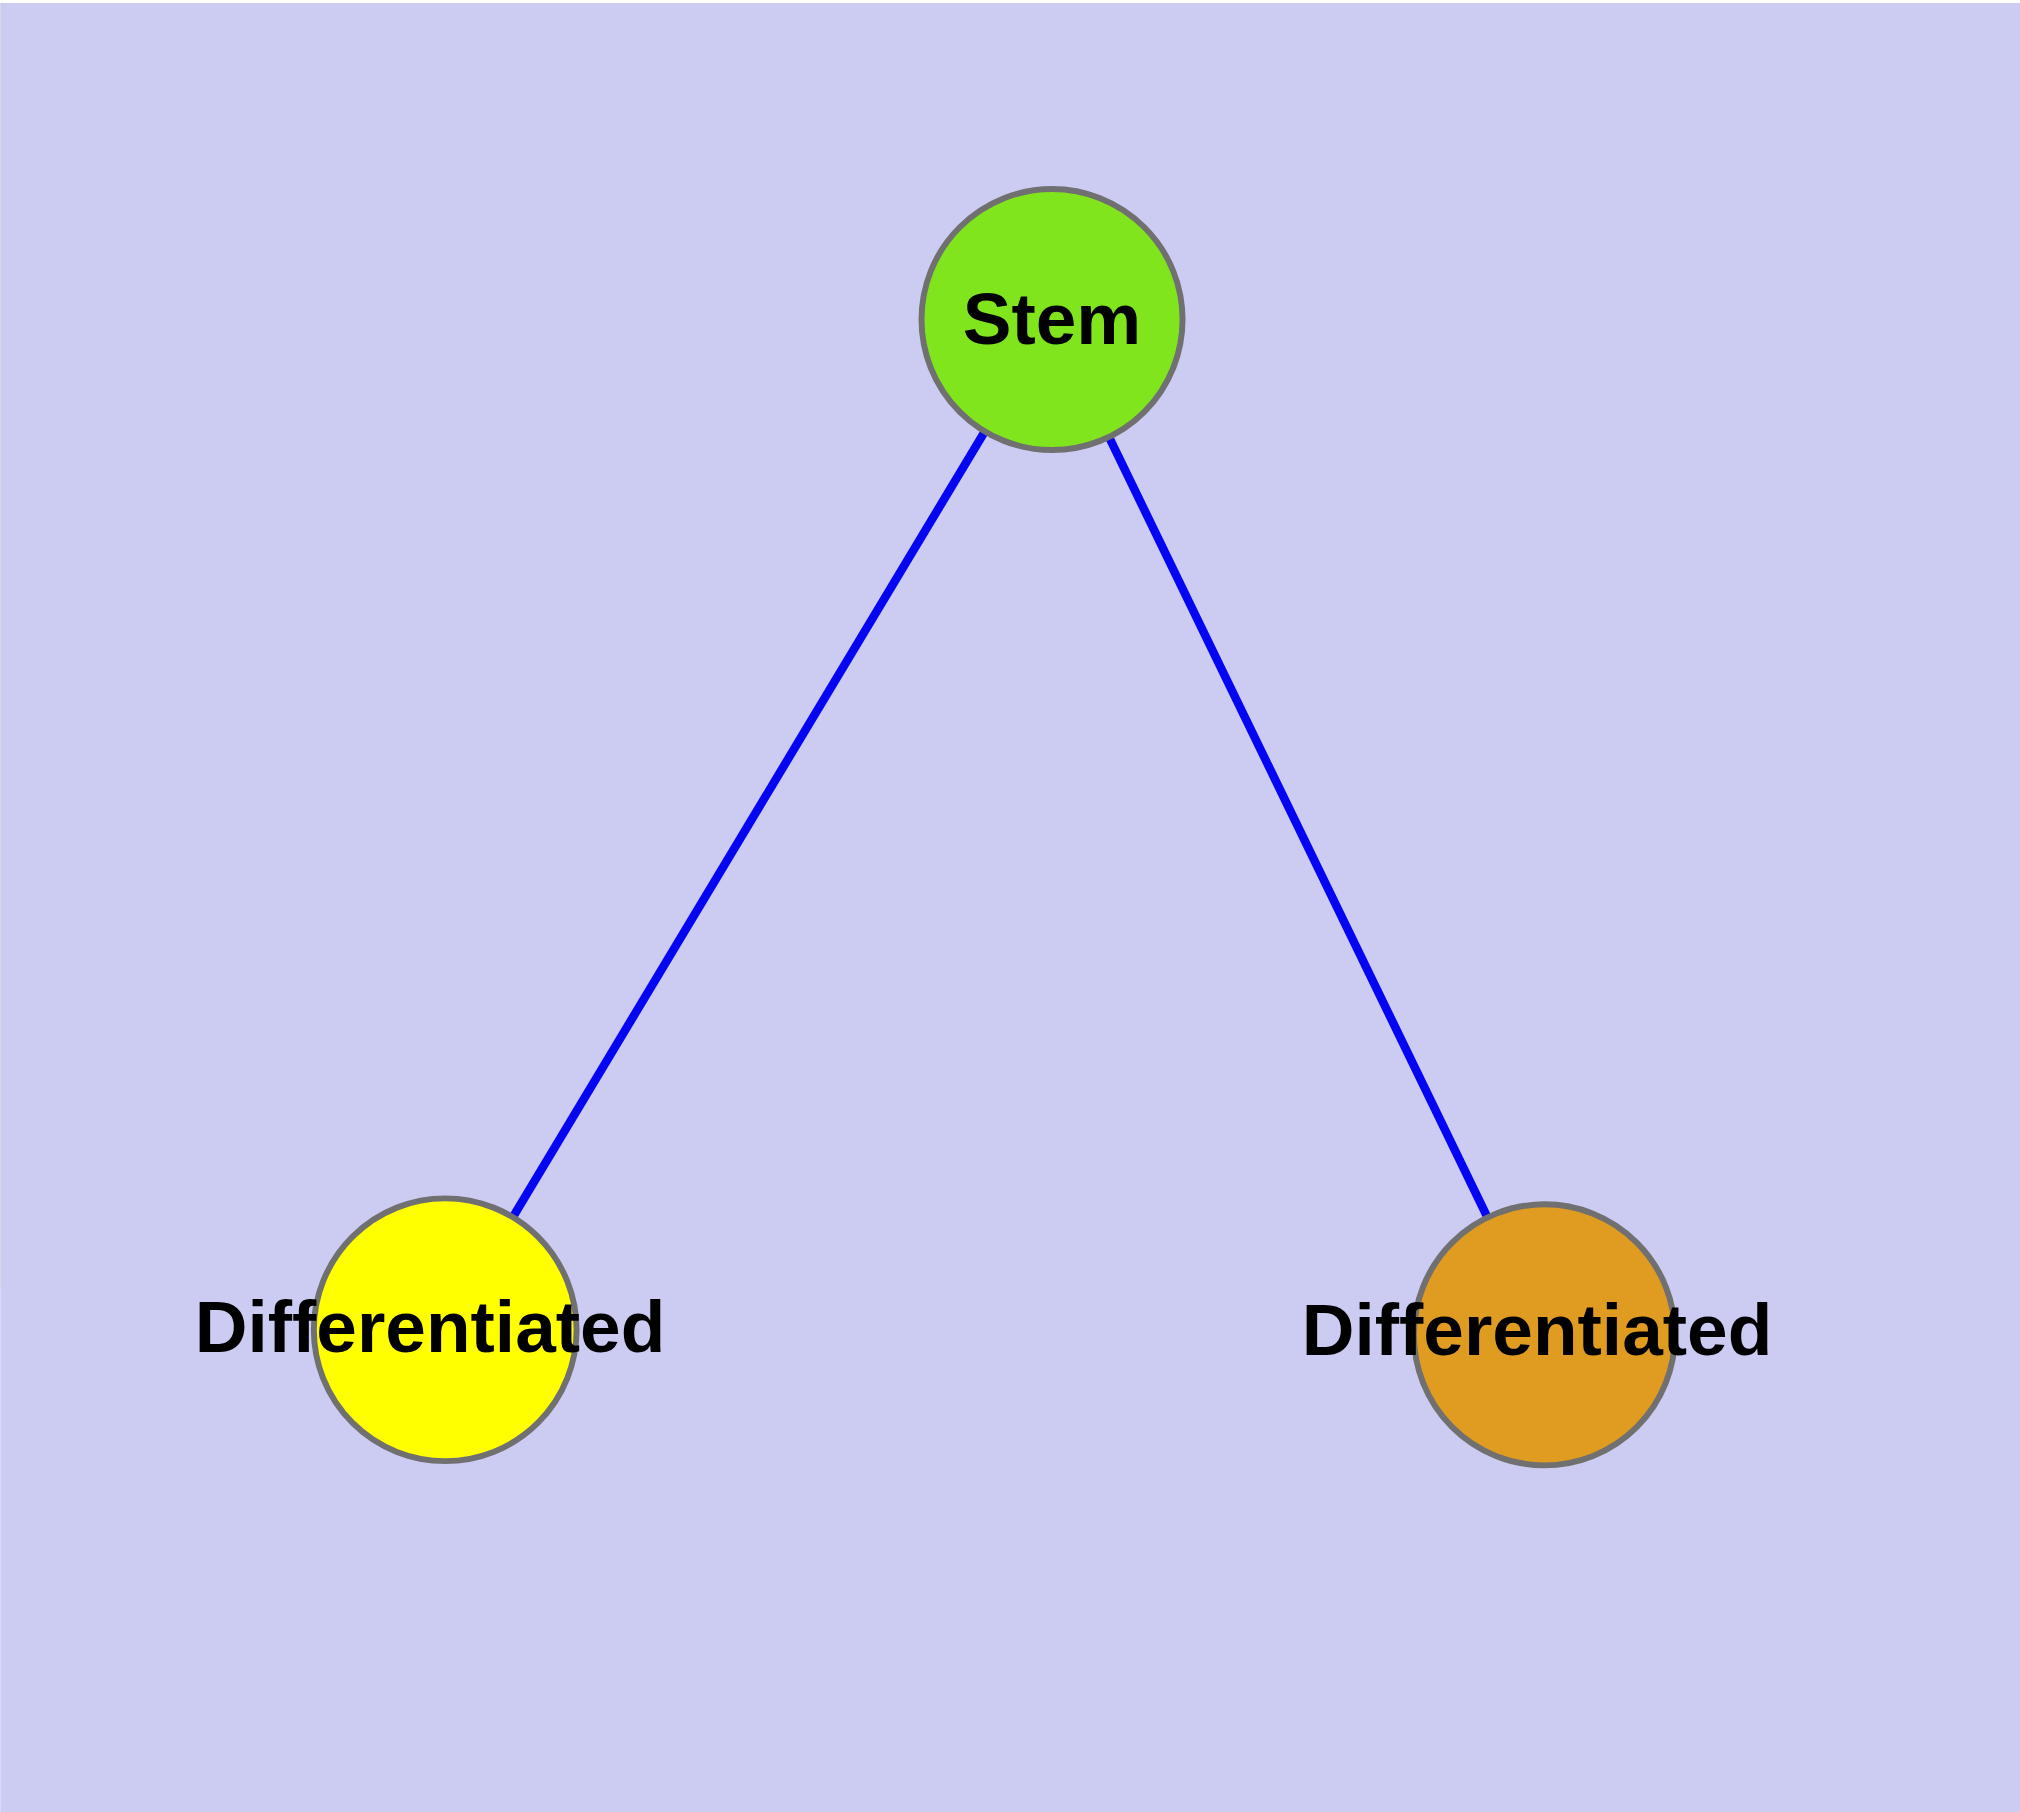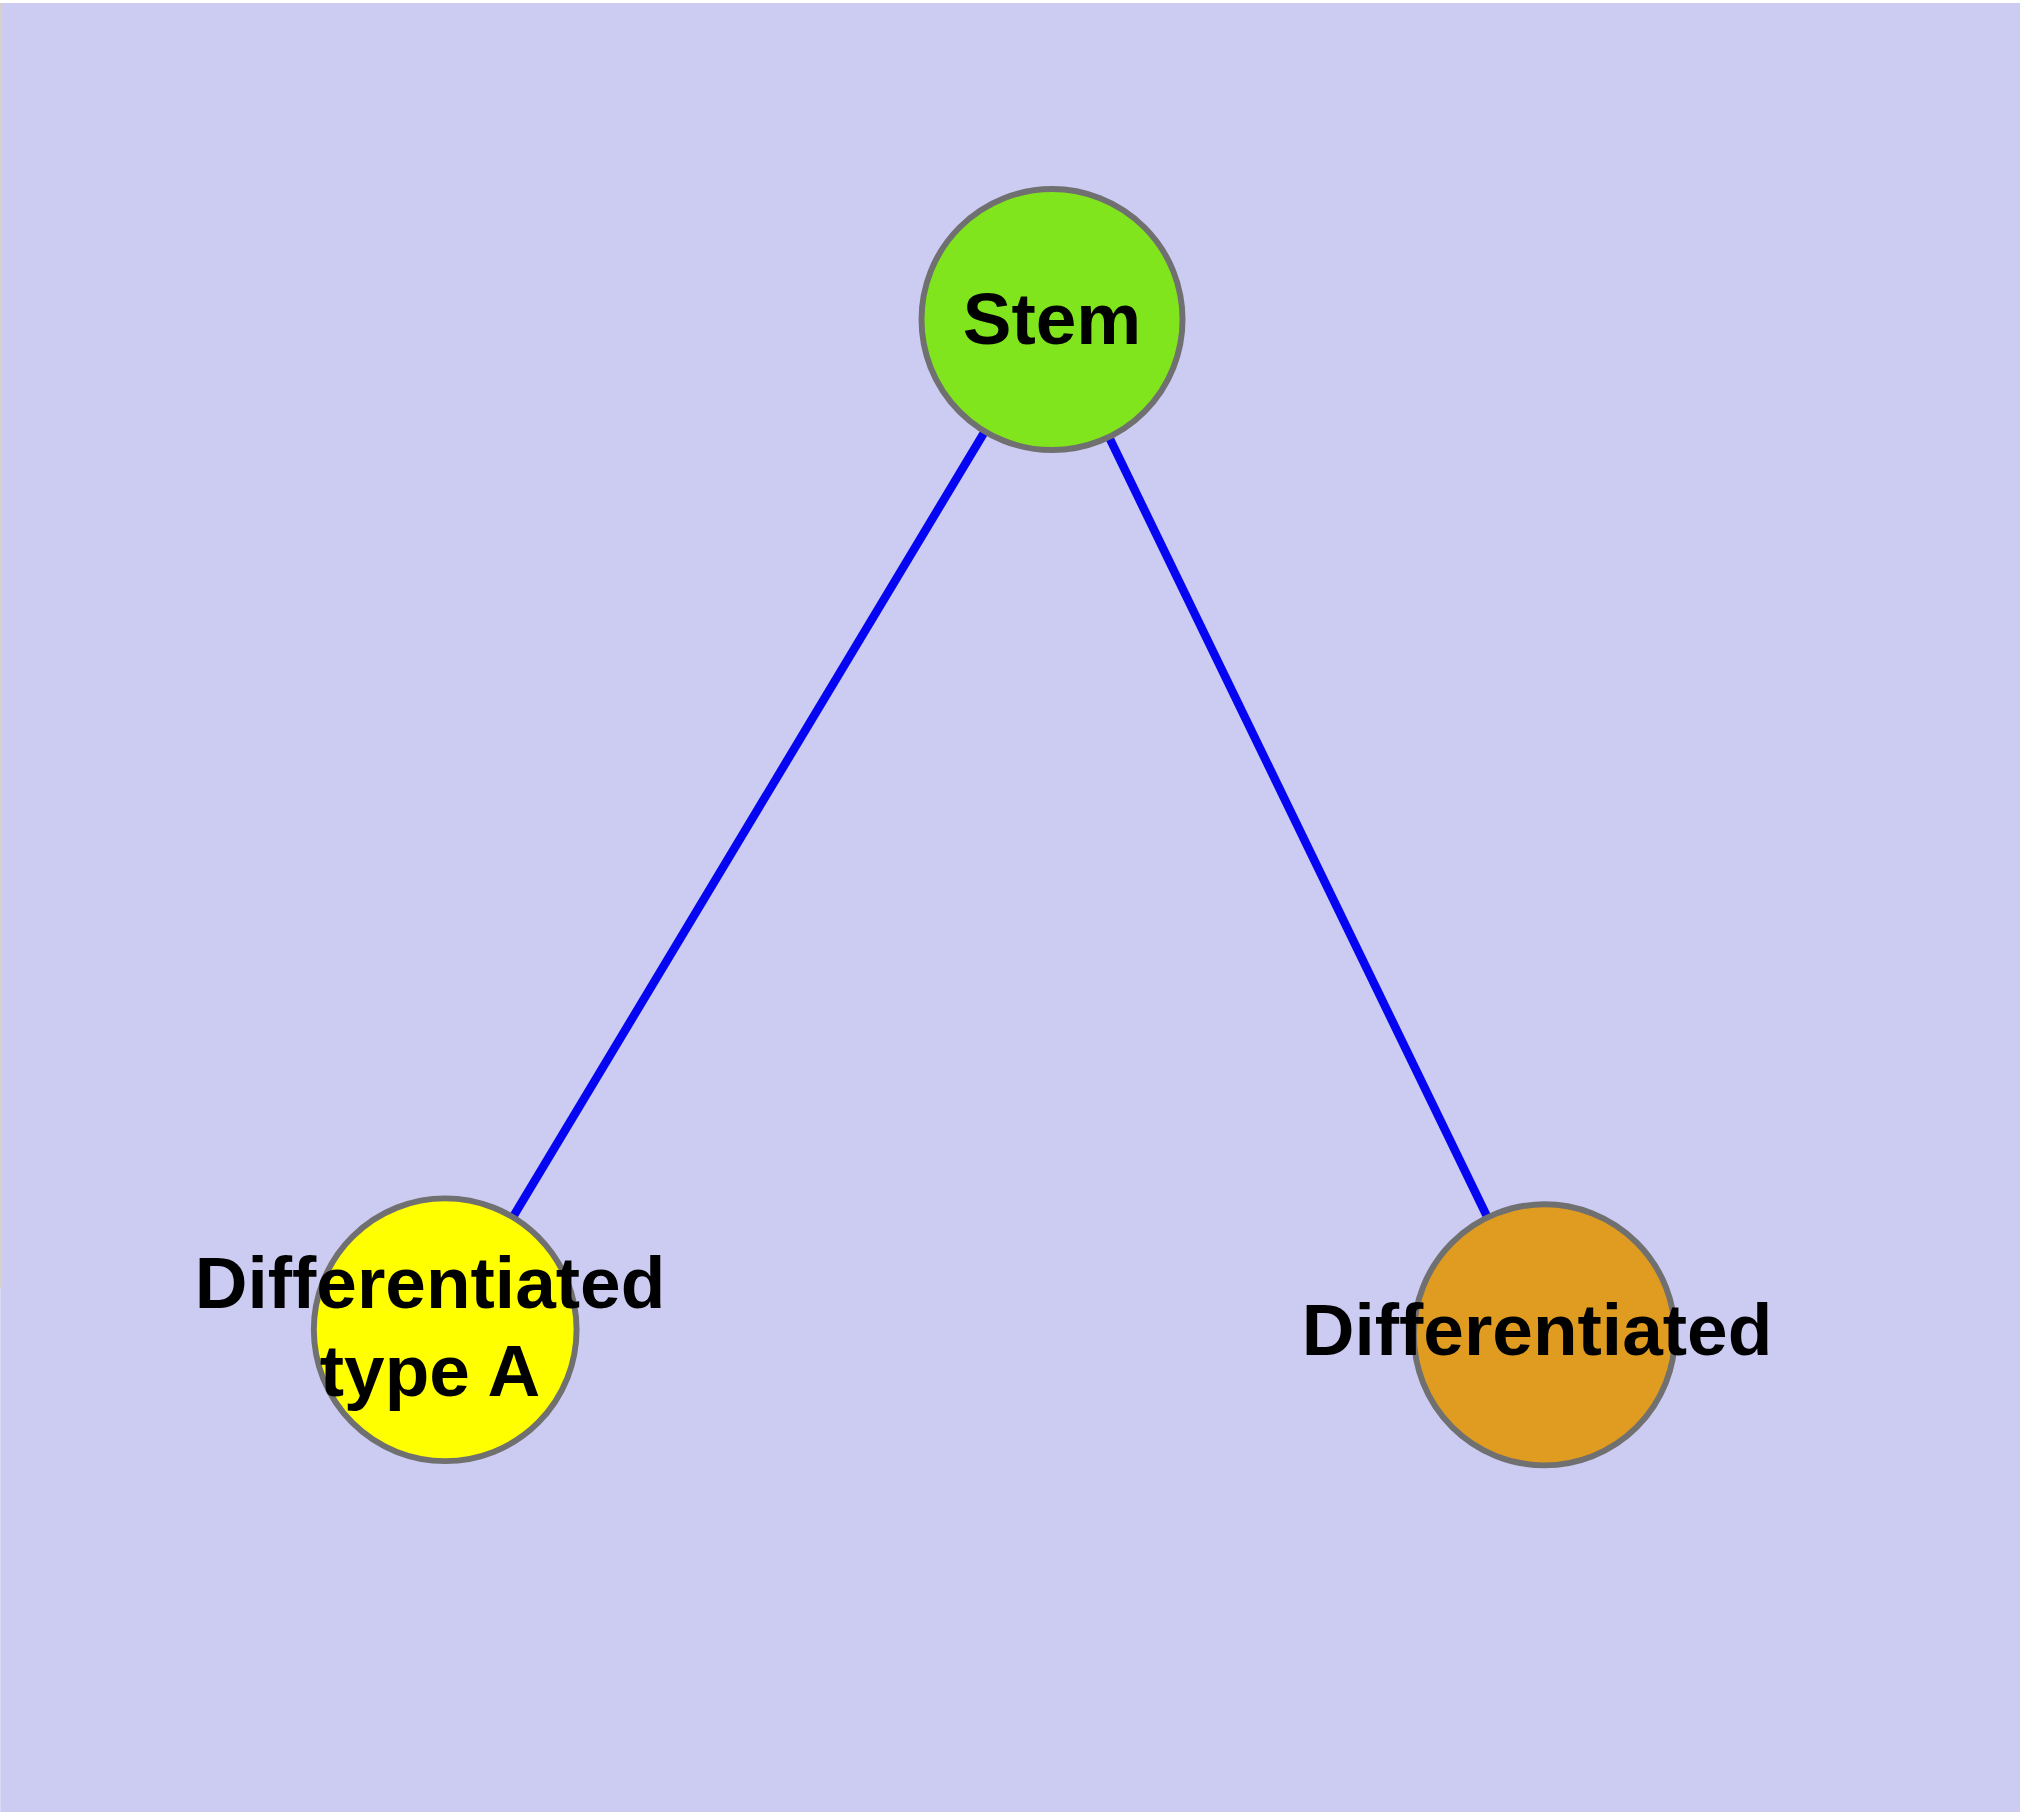--- a/index.html
+++ b/index.html
@@ -7,21 +7,21 @@
     padding: 0;
     width: 2021px;
     height: 1812px;
     overflow: hidden;
     font-family: "Liberation Sans", sans-serif;
   }
   .canvas {
     position: relative;
     width: 2021px;
     height: 1288px;
-    background: #fde047;
+    background: #fef9c3;
   }
   .top-strip {
     position: absolute;
     left: 0; top: 0;
     width: 2021px;
     height: 3.4px;
     background: #ffffff;
   }
   svg.diagram {
     position: absolute;
@@ -69,21 +69,20 @@
 
     <circle class="node" cx="525" cy="1569" r="155" fill="#ffff00" stroke="#707070"></circle>
 
     <circle class="node" cx="1822" cy="1575" r="154" fill="#e09c20" stroke="#707070"></circle>
   </svg>
 
   <div class="node-label" style="left:1052px; top:319px;">Stem</div>
 
   <div class="node-label" style="left:430px; top:1327px;">
     <span class="line">Differentiated</span>
-    <span class="line">type A</span>
   </div>
 
   <div class="node-label" style="left:1537px; top:1330px;">
     <span class="line">Differentiated</span>
   </div>
 
   <div class="top-strip"></div>
 </div>
 
 

